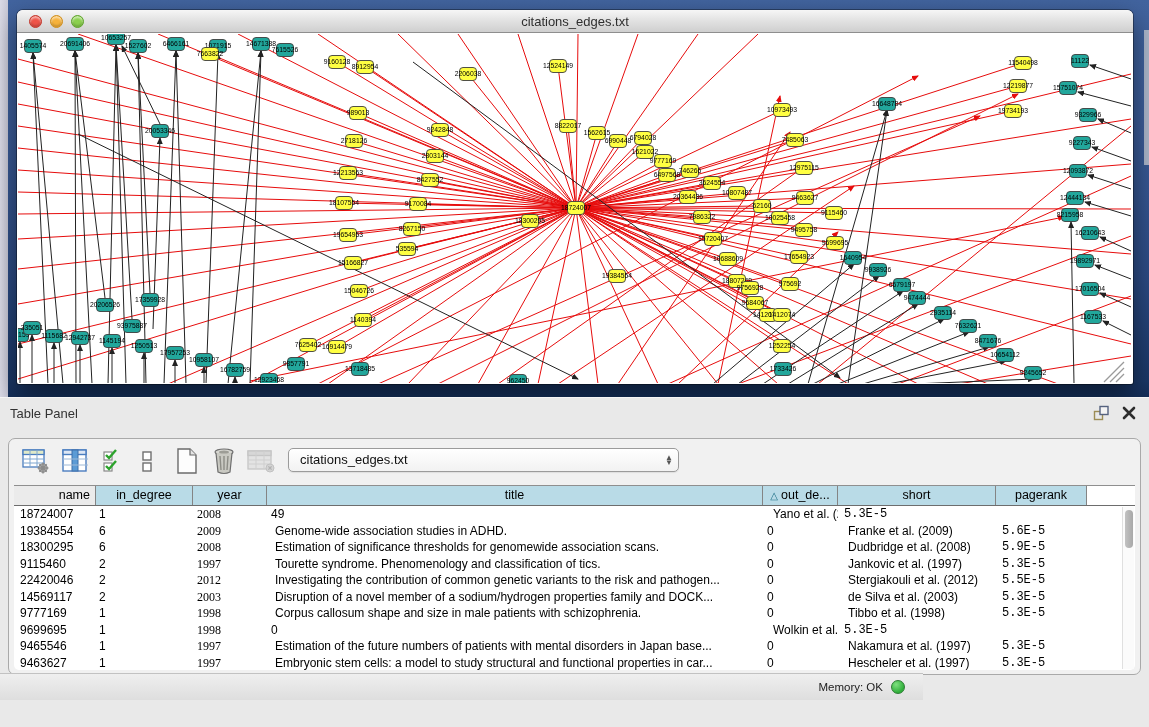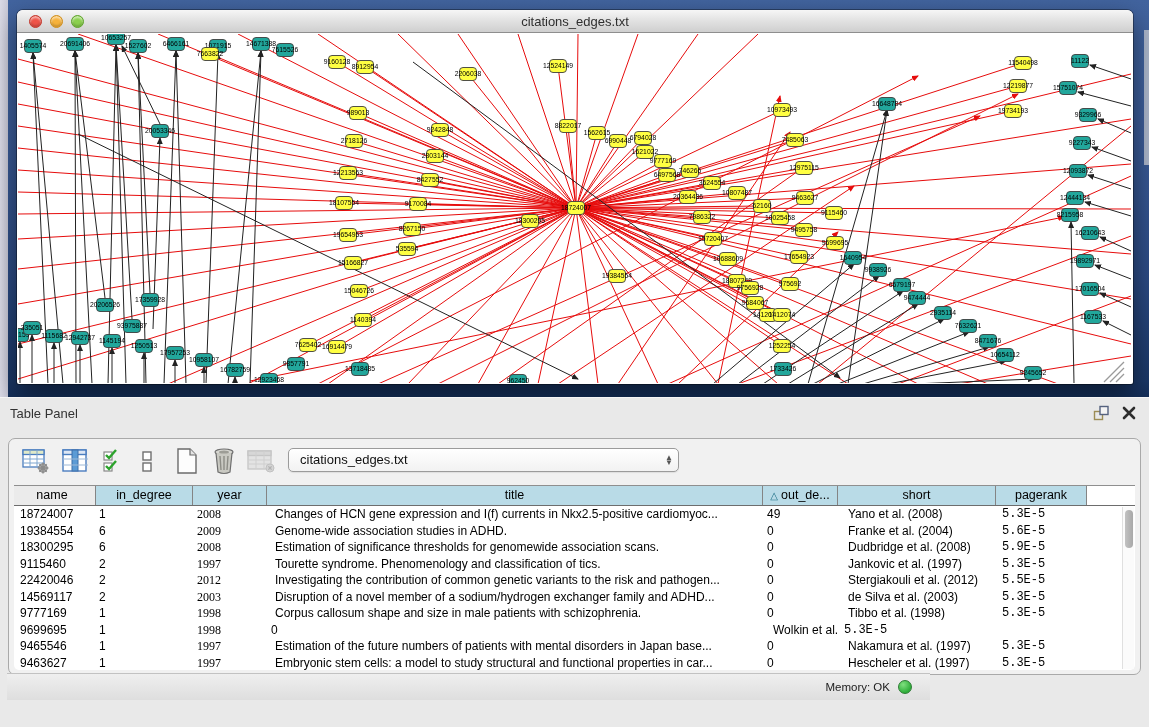--- a/index.html
+++ b/index.html
@@ -83,37 +83,37 @@
   .grid-header, .grid-row {
     display:grid;
     grid-template-columns:82px 97px 74px 496px 75px 158px 91px;
   }
   .grid-header { height:21px; border-top:1px solid #8f8f8f; border-bottom:1px solid #6d6d6d; }
   .grid-header .hcell {
     background:#b9dbe7; border-right:1px solid #848484;
     font-size:12.5px; color:#000; text-align:center; line-height:19px;
     overflow:hidden; white-space:nowrap;
   }
-  .grid-header .hcell.first { background:#ebebeb; padding-right:5px; }
+  .grid-header .hcell.first { background:#ebebeb; text-align:right; padding-right:5px; }
   .sort-glyph { color:#1d6f85; font-size:10px; margin-right:3px; }
   .grid-row { height:16.5px; font-size:12px; color:#000; }
   .grid-row .cell { line-height:16.5px; white-space:nowrap; overflow:hidden; }
   .c-name { padding-left:6px; } .c-indeg { padding-left:3px; } .c-year { padding-left:4px;font-family:Liberation Serif, serif; }
   .c-title { padding-left:8px; } .c-out { padding-left:4px; } .c-short { padding-left:10px; } .c-pr { padding-left:6px;font-family:Liberation Mono, monospace; }
   .vscroll {
     position:absolute; right:1px; top:22px; bottom:1px; width:12px;
     background:#fbfbfb; border-left:1px solid #e0e0e0;
   }
   .vscroll .thumb {
     position:absolute; left:2px; top:3px; width:8px; height:38px;
     background:linear-gradient(90deg,#c2c2c2,#a8a8a8); border-radius:4px;
   }
   
   .status-bar {
-    position:absolute; left:7px; bottom:0; width:923px; height:27px;
+    position:absolute; left:0; bottom:0; width:923px; height:27px;
     background:linear-gradient(180deg,#efefef,#dedede);
     border-top:1px solid #c2c2c2;
     margin-top:32px;
   }
   .mem { position:absolute; right:40px; top:7px; font-size:11.5px; color:#222; }
   .mem-dot {
     position:absolute; right:18px; top:6px; width:14px; height:14px; border-radius:50%;
     background:radial-gradient(circle at 35% 30%, #7fe07f, #2fae3a 70%);
     border:1px solid #2c7b33;
   }
@@ -828,32 +828,31 @@
         <div class="hcell">title</div>
         <div class="hcell"><span class="sort-glyph">△</span><span>out_de...</span></div>
         <div class="hcell">short</div>
         <div class="hcell">pagerank</div>
       </div>
       <div id="rows">
           <div class="grid-row">
             <div class="cell c-name">18724007</div>
             <div class="cell c-indeg">1</div>
             <div class="cell c-year">2008</div>
-            <div class="cell c-title">Changes of HCN gene expression and I(f) currents in Nkx2.5-positive cardiomyoc...</div>
             <div class="cell c-out">49</div>
             <div class="cell c-short">Yano et al. (2008)</div>
             <div class="cell c-pr">5.3E-5</div>
           </div>
           <div class="grid-row">
             <div class="cell c-name">19384554</div>
             <div class="cell c-indeg">6</div>
             <div class="cell c-year">2009</div>
             <div class="cell c-title">Genome-wide association studies in ADHD.</div>
             <div class="cell c-out">0</div>
-            <div class="cell c-short">Franke et al. (2004)</div>
+            <div class="cell c-short">Franke et al. (2009)</div>
             <div class="cell c-pr">5.6E-5</div>
           </div>
           <div class="grid-row">
             <div class="cell c-name">18300295</div>
             <div class="cell c-indeg">6</div>
             <div class="cell c-year">2008</div>
             <div class="cell c-title">Estimation of significance thresholds for genomewide association scans.</div>
             <div class="cell c-out">0</div>
             <div class="cell c-short">Dudbridge et al. (2008)</div>
             <div class="cell c-pr">5.9E-5</div>
@@ -873,21 +872,21 @@
             <div class="cell c-year">2012</div>
             <div class="cell c-title">Investigating the contribution of common genetic variants to the risk and pathogen...</div>
             <div class="cell c-out">0</div>
             <div class="cell c-short">Stergiakouli et al. (2012)</div>
             <div class="cell c-pr">5.5E-5</div>
           </div>
           <div class="grid-row">
             <div class="cell c-name">14569117</div>
             <div class="cell c-indeg">2</div>
             <div class="cell c-year">2003</div>
-            <div class="cell c-title">Disruption of a novel member of a sodium/hydrogen exchanger family and ADHD...</div>
+            <div class="cell c-title">Disruption of a novel member of a sodium/hydrogen properties family and DOCK...</div>
             <div class="cell c-out">0</div>
             <div class="cell c-short">de Silva et al. (2003)</div>
             <div class="cell c-pr">5.3E-5</div>
           </div>
           <div class="grid-row">
             <div class="cell c-name">9777169</div>
             <div class="cell c-indeg">1</div>
             <div class="cell c-year">1998</div>
             <div class="cell c-title">Corpus callosum shape and size in male patients with schizophrenia.</div>
             <div class="cell c-out">0</div>

